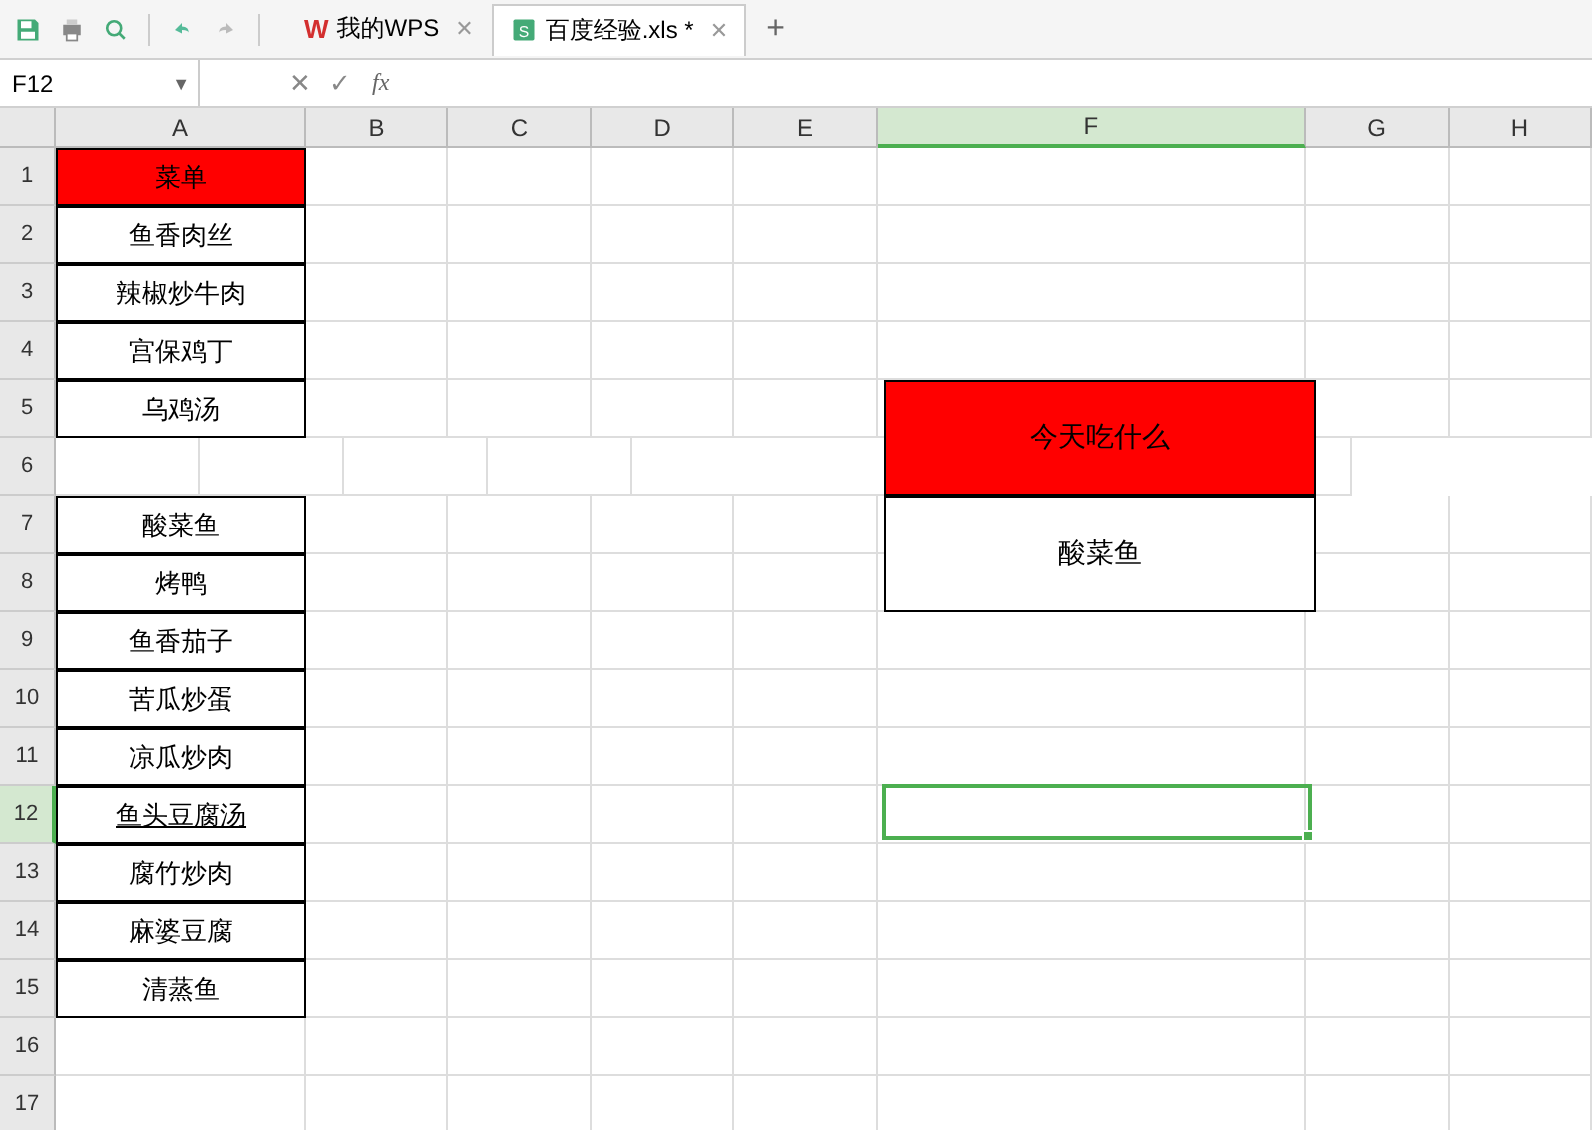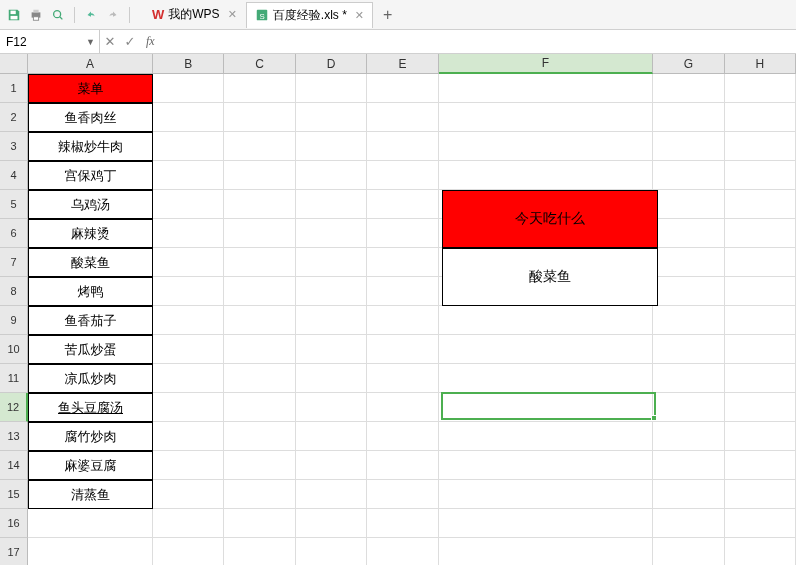--- a/index.html
+++ b/index.html
@@ -11,21 +11,21 @@
   .tb-sep { width: 1px; height: 16px; background: #ccc; margin: 0 4px; }
   
   .tabs { display: flex; align-items: center; margin-left: 8px; gap: 0; }
   .tab { display: flex; align-items: center; padding: 4px 8px; gap: 4px; font-size: 12px; cursor: pointer; border-right: 1px solid transparent; }
   .tab.active { background: #fff; border: 1px solid #ccc; border-bottom: none; }
   .tab .close { color: #999; font-size: 11px; margin-left: 4px; cursor: pointer; }
   .tab-icon-wps { color: #d32f2f; font-weight: bold; font-size: 13px; }
   .tab-icon-xls { width: 14px; height: 14px; }
   .tab-add { padding: 0 10px; color: #666; font-size: 16px; cursor: pointer; }
   
-  .namebox-row { height: 24px; background: #fff; border-bottom: 1px solid #d0d0d0; display: flex; align-items: stretch; }
+  .namebox-row { height: 24px; background: #fff; border-bottom: 1px solid #d0d0d0; display: flex; align-items: stretch; gap: 40px; }
   .namebox { width: 100px; border-right: 1px solid #ccc; display: flex; align-items: center; padding: 0 6px; font-size: 12px; position: relative; }
   .namebox .dd { position: absolute; right: 4px; color: #666; font-size: 9px; }
   .fx-area { display: flex; align-items: center; flex: 1; }
   .fx-btn { width: 20px; text-align: center; color: #888; cursor: pointer; font-size: 13px; }
   .fx-label { font-style: italic; color: #666; padding: 0 6px; font-family: "Times New Roman", serif; }
   .formula-input { flex: 1; border: none; outline: none; height: 100%; font-size: 12px; padding: 0 4px; }
   
   .sheet-wrap { position: relative; height: calc(565px - 30px - 24px); overflow: hidden; }
   
   .corner { position: absolute; left: 0; top: 0; width: 28px; height: 20px; background: #e8e8e8; border-right: 1px solid #bbb; border-bottom: 1px solid #bbb; z-index: 3; }
@@ -195,21 +195,20 @@
         <div class="cell bord-box" style="width: 126px; height: 29px;">乌鸡汤</div>
         <div class="cell" style="width: 72px; height: 29px;"></div>
         <div class="cell" style="width: 72px; height: 29px;"></div>
         <div class="cell" style="width: 72px; height: 29px;"></div>
         <div class="cell" style="width: 72px; height: 29px;"></div>
         <div class="cell" style="width: 216px; height: 29px;"></div>
         <div class="cell" style="width: 72px; height: 29px;"></div>
         <div class="cell" style="width: 72px; height: 29px;"></div>
       </div>
       <div class="row">
-        <div class="cell bord-box" style="width: 126px; height: 29px;">麻辣烫</div>
         <div class="cell" style="width: 72px; height: 29px;"></div>
         <div class="cell" style="width: 72px; height: 29px;"></div>
         <div class="cell" style="width: 72px; height: 29px;"></div>
         <div class="cell" style="width: 72px; height: 29px;"></div>
         <div class="cell" style="width: 216px; height: 29px;"></div>
         <div class="cell" style="width: 72px; height: 29px;"></div>
         <div class="cell" style="width: 72px; height: 29px;"></div>
       </div>
       <div class="row">
         <div class="cell bord-box" style="width: 126px; height: 29px;">酸菜鱼</div>

